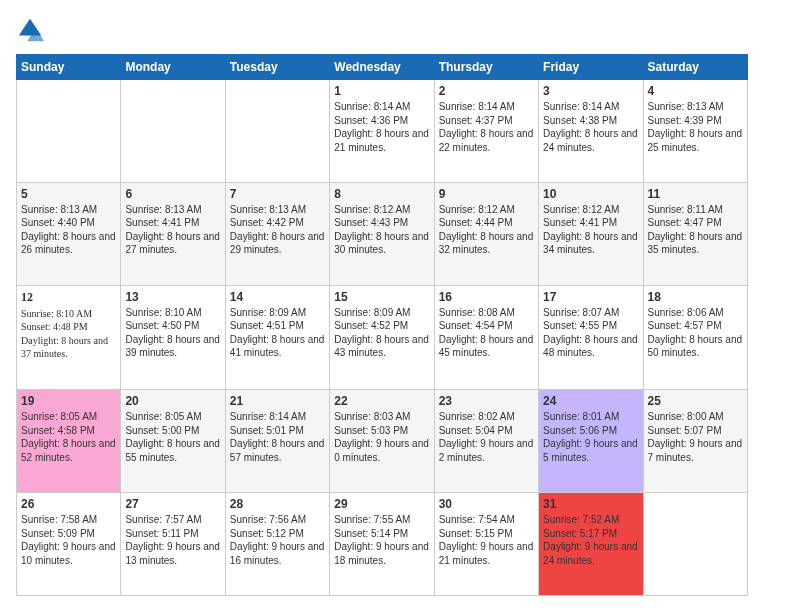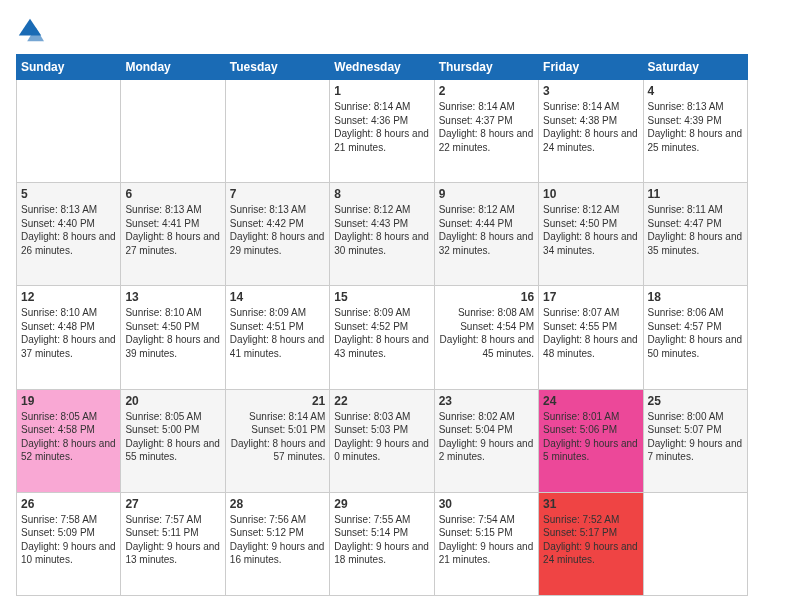--- a/index.html
+++ b/index.html
@@ -181,32 +181,32 @@
           </td>
           <td style="background: rgb(245, 245, 245);">
             <span class="day-number">9</span>
             <div class="day-content">Sunrise: 8:12 AM
 Sunset: 4:44 PM
 Daylight: 8 hours and 32 minutes.</div>
           </td>
           <td style="background: rgb(245, 245, 245);">
             <span class="day-number">10</span>
             <div class="day-content">Sunrise: 8:12 AM
-Sunset: 4:50 PM
+Sunset: 4:41 PM
 Daylight: 8 hours and 34 minutes.</div>
           </td>
           <td style="background: rgb(245, 245, 245);">
             <span class="day-number">11</span>
             <div class="day-content">Sunrise: 8:11 AM
 Sunset: 4:47 PM
 Daylight: 8 hours and 35 minutes.</div>
           </td>
         </tr>
         <tr>
-          <td style="background: rgb(255, 255, 255);">
+          <td style="background: rgb(255, 255, 255); font-family: Liberation Serif, serif;">
             <span class="day-number">12</span>
             <div class="day-content">Sunrise: 8:10 AM
 Sunset: 4:48 PM
 Daylight: 8 hours and 37 minutes.</div>
           </td>
           <td style="background: rgb(255, 255, 255);">
             <span class="day-number">13</span>
             <div class="day-content">Sunrise: 8:10 AM
 Sunset: 4:50 PM
 Daylight: 8 hours and 39 minutes.</div>
@@ -216,21 +216,21 @@
             <div class="day-content">Sunrise: 8:09 AM
 Sunset: 4:51 PM
 Daylight: 8 hours and 41 minutes.</div>
           </td>
           <td style="background: rgb(255, 255, 255);">
             <span class="day-number">15</span>
             <div class="day-content">Sunrise: 8:09 AM
 Sunset: 4:52 PM
 Daylight: 8 hours and 43 minutes.</div>
           </td>
-          <td style="background: rgb(255, 255, 255); text-align: right;">
+          <td style="background: rgb(255, 255, 255);">
             <span class="day-number">16</span>
             <div class="day-content">Sunrise: 8:08 AM
 Sunset: 4:54 PM
 Daylight: 8 hours and 45 minutes.</div>
           </td>
           <td style="background: rgb(255, 255, 255);">
             <span class="day-number">17</span>
             <div class="day-content">Sunrise: 8:07 AM
 Sunset: 4:55 PM
 Daylight: 8 hours and 48 minutes.</div>
@@ -248,39 +248,39 @@
             <div class="day-content">Sunrise: 8:05 AM
 Sunset: 4:58 PM
 Daylight: 8 hours and 52 minutes.</div>
           </td>
           <td style="background: rgb(245, 245, 245);">
             <span class="day-number">20</span>
             <div class="day-content">Sunrise: 8:05 AM
 Sunset: 5:00 PM
 Daylight: 8 hours and 55 minutes.</div>
           </td>
-          <td style="background: rgb(245, 245, 245); text-align: right;">
+          <td style="background: rgb(245, 245, 245);">
             <span class="day-number">21</span>
             <div class="day-content">Sunrise: 8:14 AM
 Sunset: 5:01 PM
 Daylight: 8 hours and 57 minutes.</div>
           </td>
           <td style="background: rgb(245, 245, 245);">
             <span class="day-number">22</span>
             <div class="day-content">Sunrise: 8:03 AM
 Sunset: 5:03 PM
 Daylight: 9 hours and 0 minutes.</div>
           </td>
           <td style="background: rgb(245, 245, 245);">
             <span class="day-number">23</span>
             <div class="day-content">Sunrise: 8:02 AM
 Sunset: 5:04 PM
 Daylight: 9 hours and 2 minutes.</div>
           </td>
-          <td style="background: #ec4899;">
+          <td style="background: #c4b5fd;">
             <span class="day-number">24</span>
             <div class="day-content">Sunrise: 8:01 AM
 Sunset: 5:06 PM
 Daylight: 9 hours and 5 minutes.</div>
           </td>
           <td style="background: rgb(245, 245, 245);">
             <span class="day-number">25</span>
             <div class="day-content">Sunrise: 8:00 AM
 Sunset: 5:07 PM
 Daylight: 9 hours and 7 minutes.</div>

